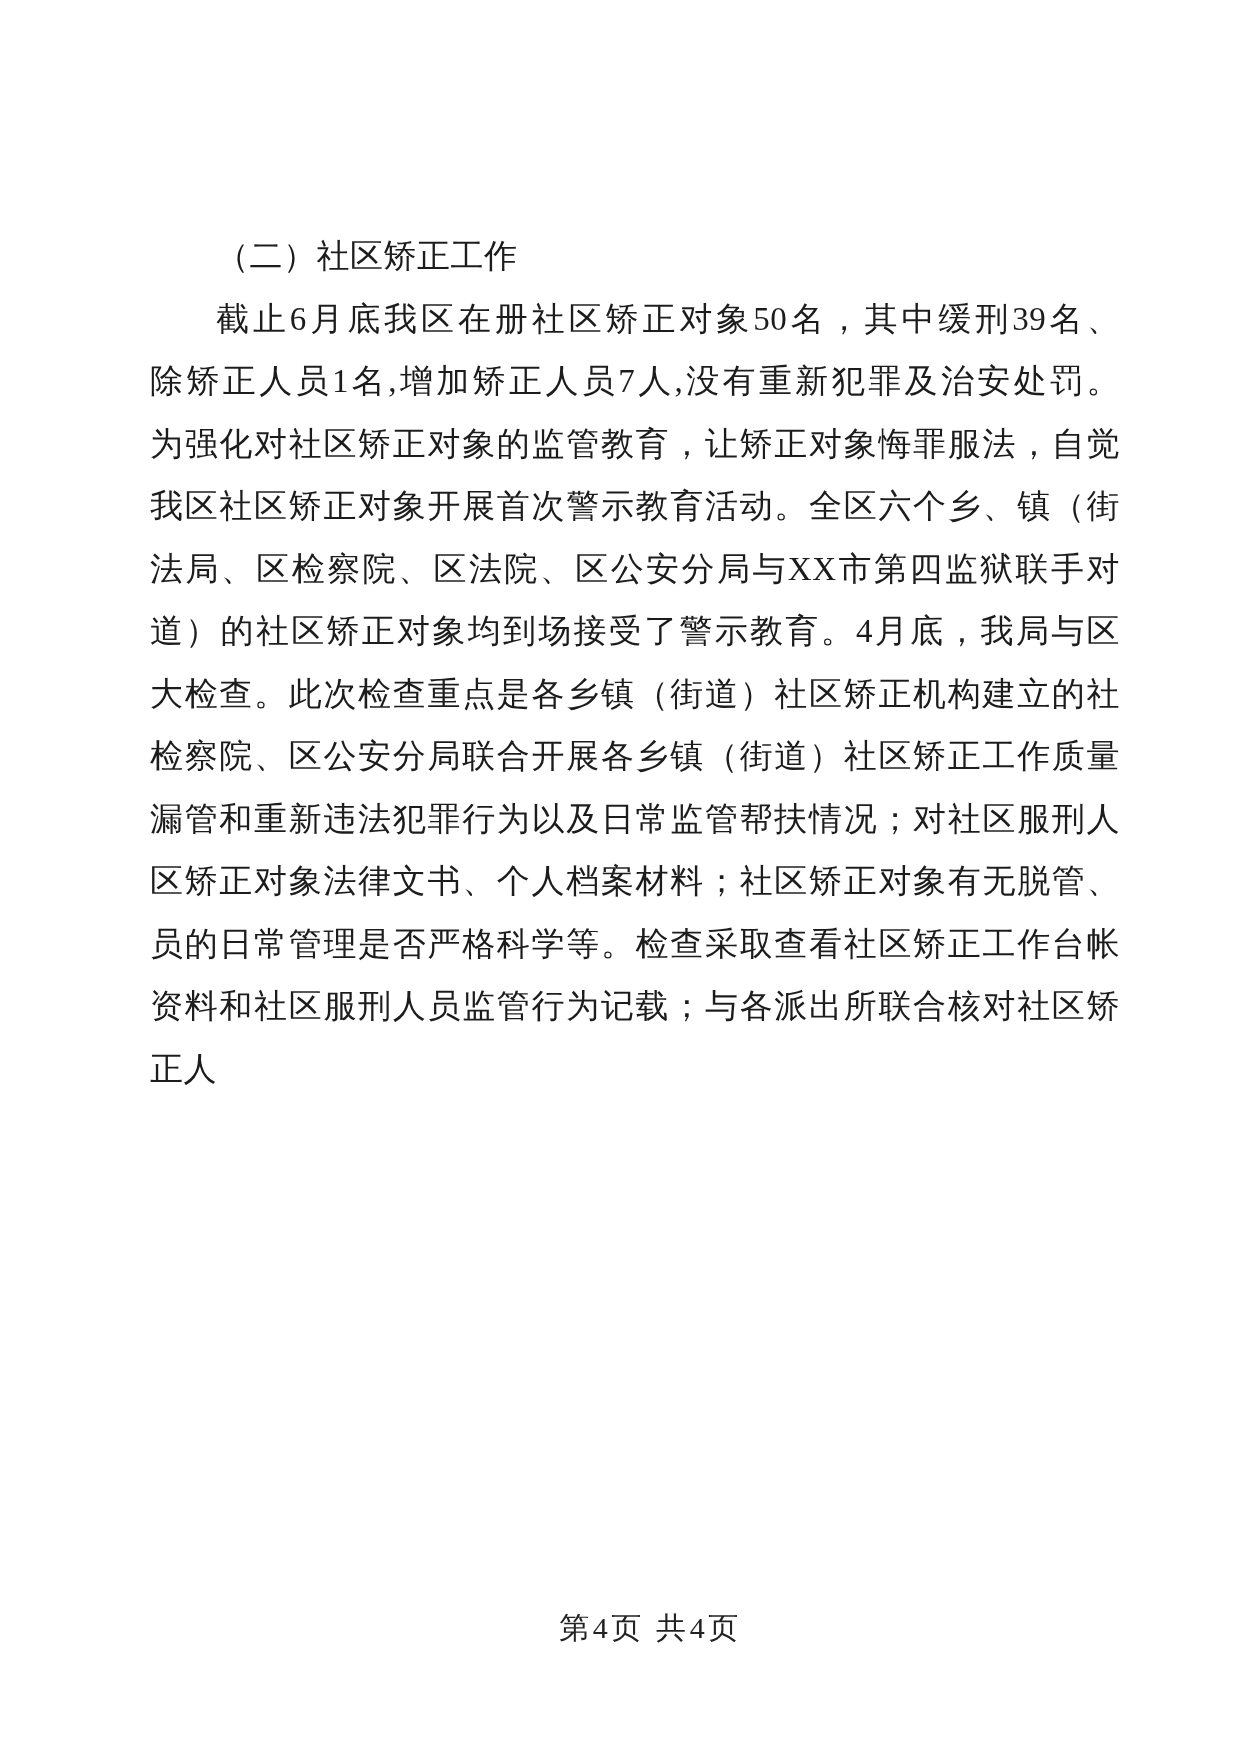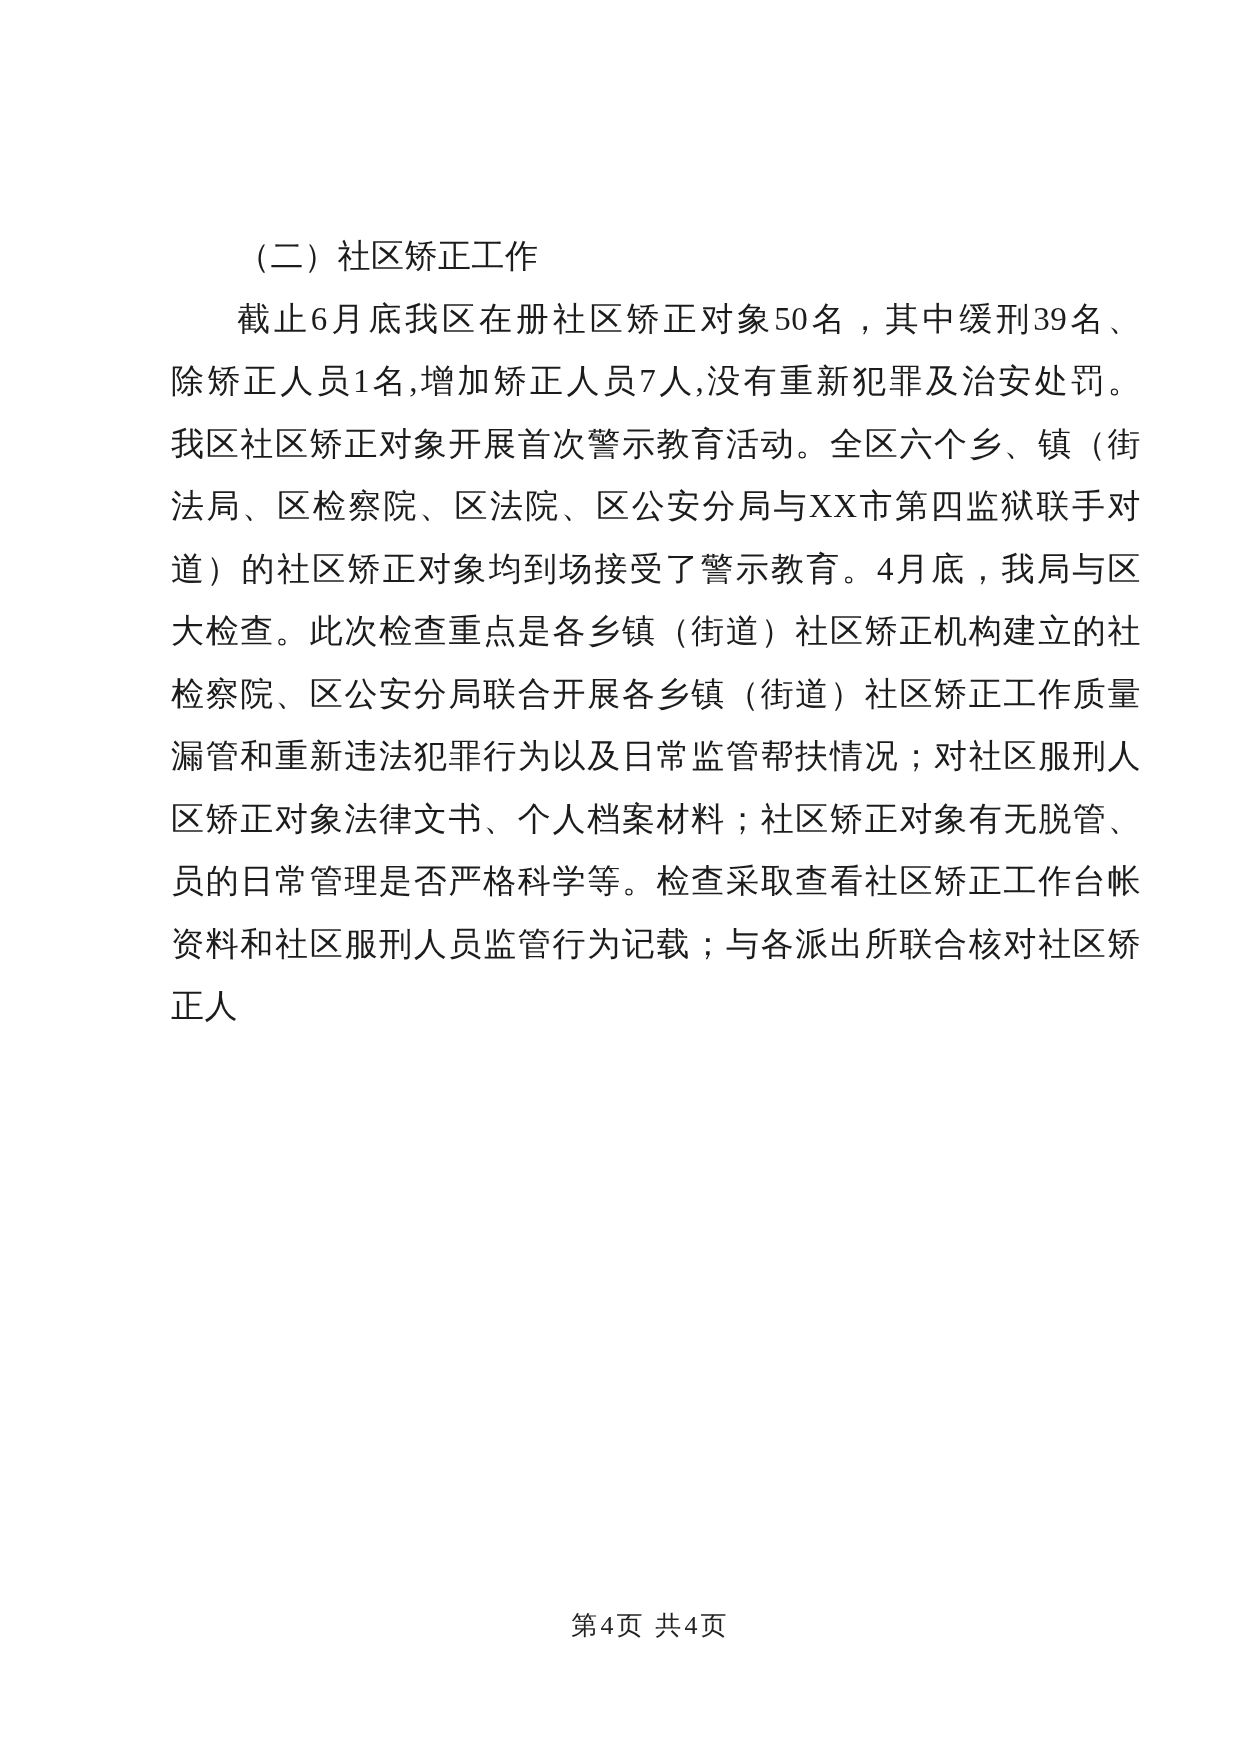--- a/index.html
+++ b/index.html
@@ -14,21 +14,20 @@
     background: #ffffff;
     overflow: hidden;
     font-family: "Liberation Serif", "DejaVu Serif", serif;
     color: #1c1c1c;
   }
   .content {
     position: absolute;
     left: 150px;
     top: 225px;
     width: 970px;
-    margin-left: 21px;
   }
   .textline {
     height: 62.5px;
     line-height: 62.5px;
     font-size: 33px;
     white-space: nowrap;
     text-align: justify;
     text-align-last: justify;
     letter-spacing: 0.5px;
   }
@@ -39,33 +38,34 @@
   }
   .indent-2em {
     text-indent: 2em;
   }
   .footer {
     position: absolute;
     left: 60px;
     right: 0;
     top: 1608px;
     text-align: center;
-    font-size: 26px;
+    font-size: 30px;
     letter-spacing: 0.12em;
     color: #222222;
   }
 </style>
 </head>
 <body>
 
 <div class="page">
   <div class="content">
     <div class="textline no-justify indent-2em">（二）社区矫正工作</div>
     <div class="textline indent-2em">截止6月底我区在册社区矫正对象50名，其中缓刑39名、</div>
     <div class="textline">除矫正人员1名,增加矫正人员7人,没有重新犯罪及治安处罚。</div>
+    <div class="textline">为强化对社区矫正对象的监管教育，让矫正对象悔罪服法，自觉</div>
     <div class="textline">我区社区矫正对象开展首次警示教育活动。全区六个乡、镇（街</div>
     <div class="textline">法局、区检察院、区法院、区公安分局与XX市第四监狱联手对</div>
     <div class="textline">道）的社区矫正对象均到场接受了警示教育。4月底，我局与区</div>
     <div class="textline">大检查。此次检查重点是各乡镇（街道）社区矫正机构建立的社</div>
     <div class="textline">检察院、区公安分局联合开展各乡镇（街道）社区矫正工作质量</div>
     <div class="textline">漏管和重新违法犯罪行为以及日常监管帮扶情况；对社区服刑人</div>
     <div class="textline">区矫正对象法律文书、个人档案材料；社区矫正对象有无脱管、</div>
     <div class="textline">员的日常管理是否严格科学等。检查采取查看社区矫正工作台帐</div>
     <div class="textline">资料和社区服刑人员监管行为记载；与各派出所联合核对社区矫</div>
     <div class="textline no-justify">正人</div>

